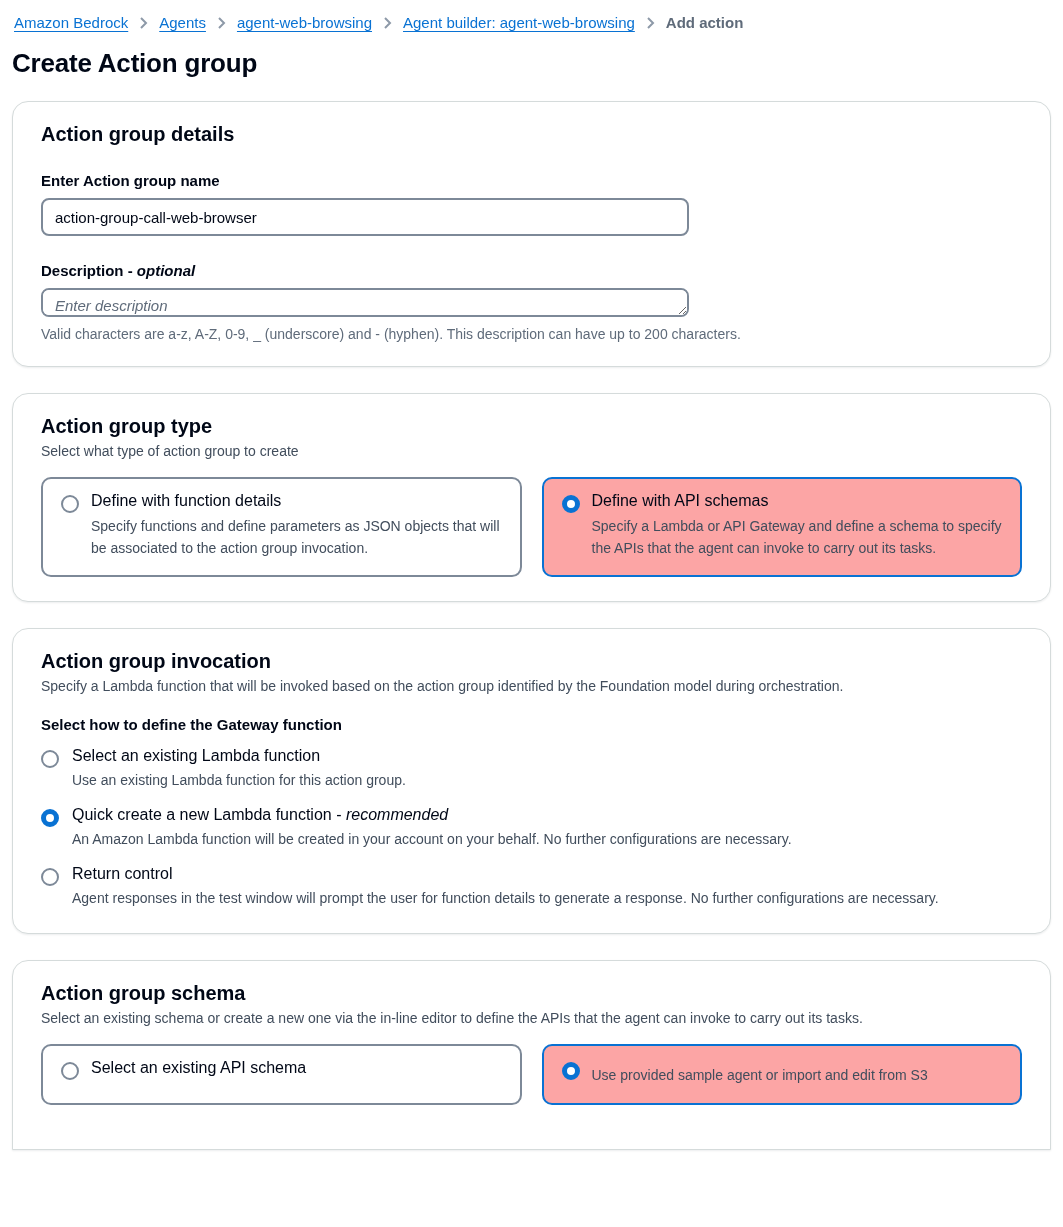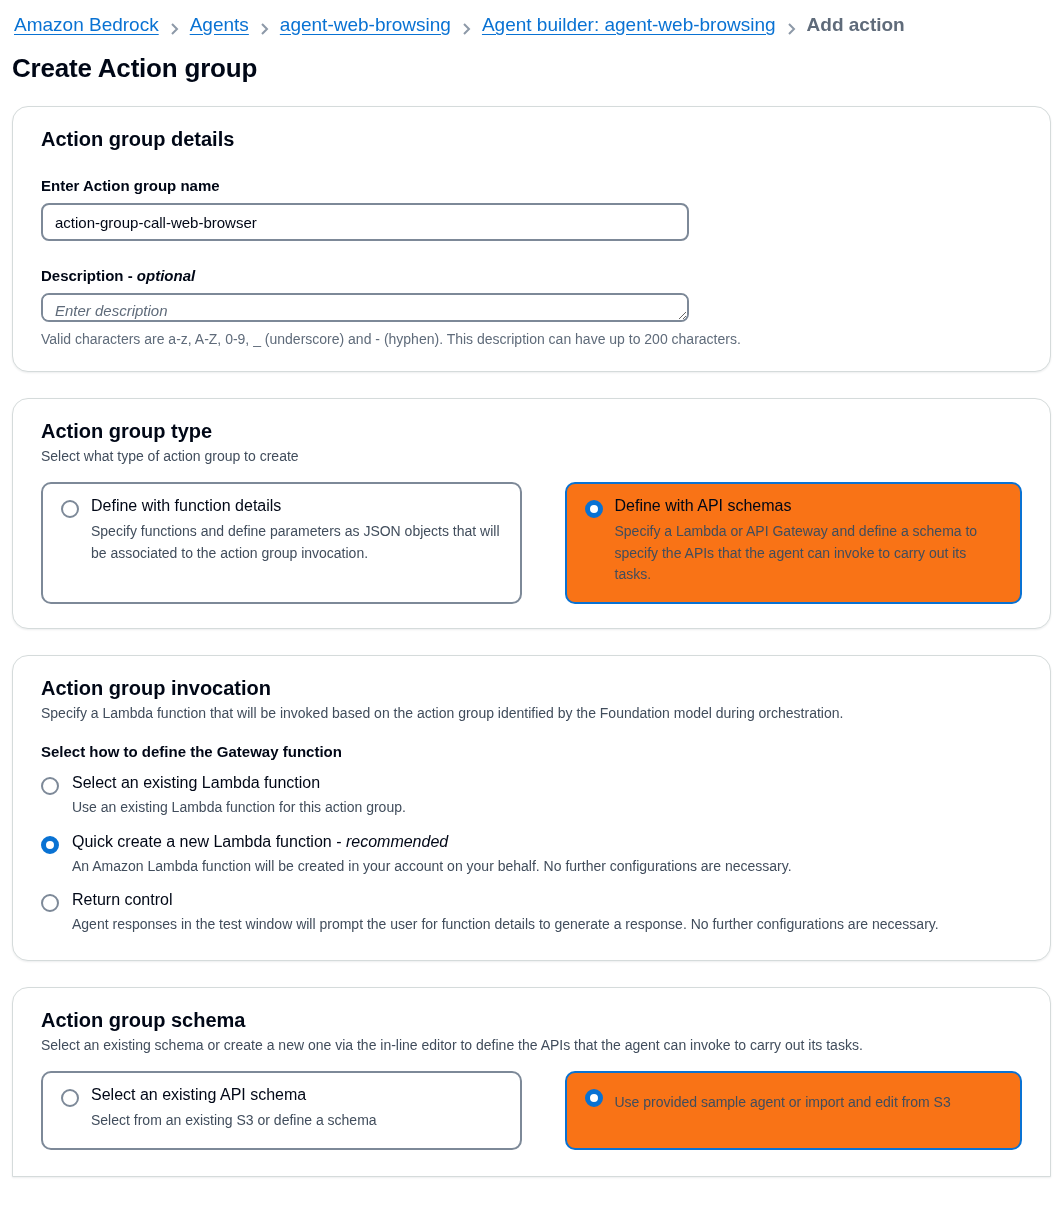--- a/index.html
+++ b/index.html
@@ -4,21 +4,21 @@
 <style>
   * { box-sizing: border-box; margin: 0; padding: 0; }
   html, body { background: #ffffff; }
   body {
     width: 1063px; height: 1227px; overflow: hidden;
     font-family: "Liberation Sans", "DejaVu Sans", sans-serif;
     color: #000716;
     padding: 14px 12px 0 12px;
   }
   
-  .breadcrumb { display: flex; align-items: flex-end; gap: 10px; font-size: 19px; padding-left: 2px; }
+  .breadcrumb { display: flex; align-items: center; gap: 10px; font-size: 15px; padding-left: 2px; }
   .crumb-link { color: #0972d3; text-decoration: underline; text-underline-offset: 3px; cursor: pointer; }
   .crumb-current { color: #5f6b7a; font-weight: bold; }
   .crumb-sep { display: inline-flex; align-items: center; color: #8d99a8; }
   
   h1.page-title { font-size: 26px; font-weight: bold; margin: 17px 0 22px 0; letter-spacing: -0.2px; }
   
   .card {
     border: 1px solid #d5dbdb; border-radius: 16px; background: #fff;
     padding: 21px 28px 24px 28px; margin-bottom: 26px;
     box-shadow: 0 1px 2px rgba(0,28,36,.08);
@@ -37,21 +37,21 @@
   .text-input { height: 38px; }
   .text-area { height: 29px; resize: both; }
   .text-area::placeholder { font-style: italic; color: #5f6b7a; opacity: 1; }
   .helper-text { font-size: 14px; color: #5f6b7a; margin-top: 9px; }
   
   .tiles { display: grid; grid-template-columns: 1fr 1fr; gap: 20px; margin-top: 18px; }
   .tile {
     border: 2px solid #7d8998; border-radius: 10px; background: #fff;
     padding: 13px 16px 16px 18px; display: flex; gap: 12px; cursor: pointer;
   }
-  .tile.selected { border-color: #0972d3; background: #f97316; margin-left: 23px; }
+  .tile.selected { border-color: #0972d3; background: #fca5a5; }
   .radio {
     width: 18px; height: 18px; flex: 0 0 18px; border-radius: 50%;
     border: 2px solid #7d8998; background: #fff; margin-top: 3px;
   }
   .radio.checked { border: 5.5px solid #0972d3; }
   .tile-label { font-size: 16px; }
   .tile-desc { font-size: 14px; color: #414d5c; margin-top: 6px; line-height: 1.55; }
   
   .group-label { font-size: 15px; font-weight: bold; margin-top: 22px; }
   .opt { display: flex; gap: 13px; margin-top: 14px; cursor: pointer; }
@@ -167,21 +167,20 @@
 
 <section class="card schema-card">
   <h2>Action group schema</h2>
   <div class="card-subtitle">Select an existing schema or create a new one via the in-line editor to define the APIs that the agent can invoke to carry out its tasks.</div>
 
   <div class="tiles">
     <div class="tile">
       <span class="radio"></span>
       <div>
         <div class="tile-label">Select an existing API schema</div>
-        <div class="tile-desc">Select from an existing S3 or define a schema</div>
       </div>
     </div>
     <div class="tile selected">
       <span class="radio checked"></span>
       <div>
         <div class="tile-desc">Use provided sample agent or import and edit from S3</div>
       </div>
     </div>
   </div>
 </section>

